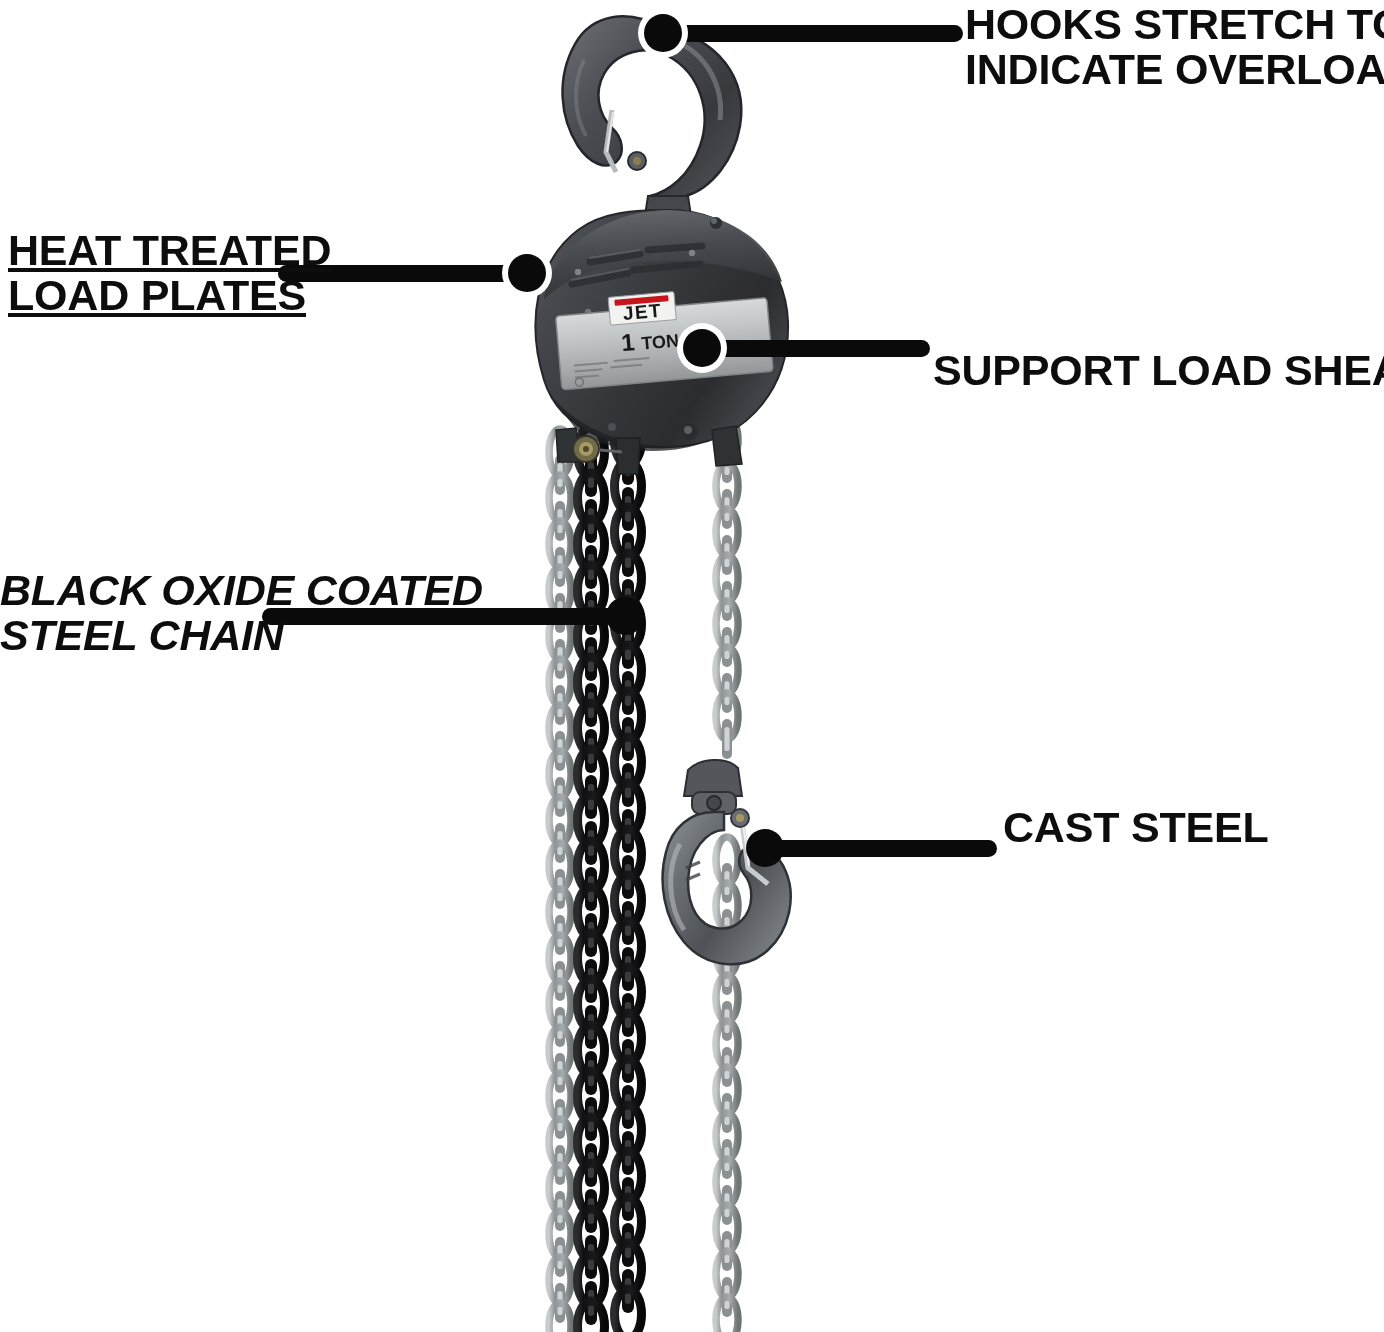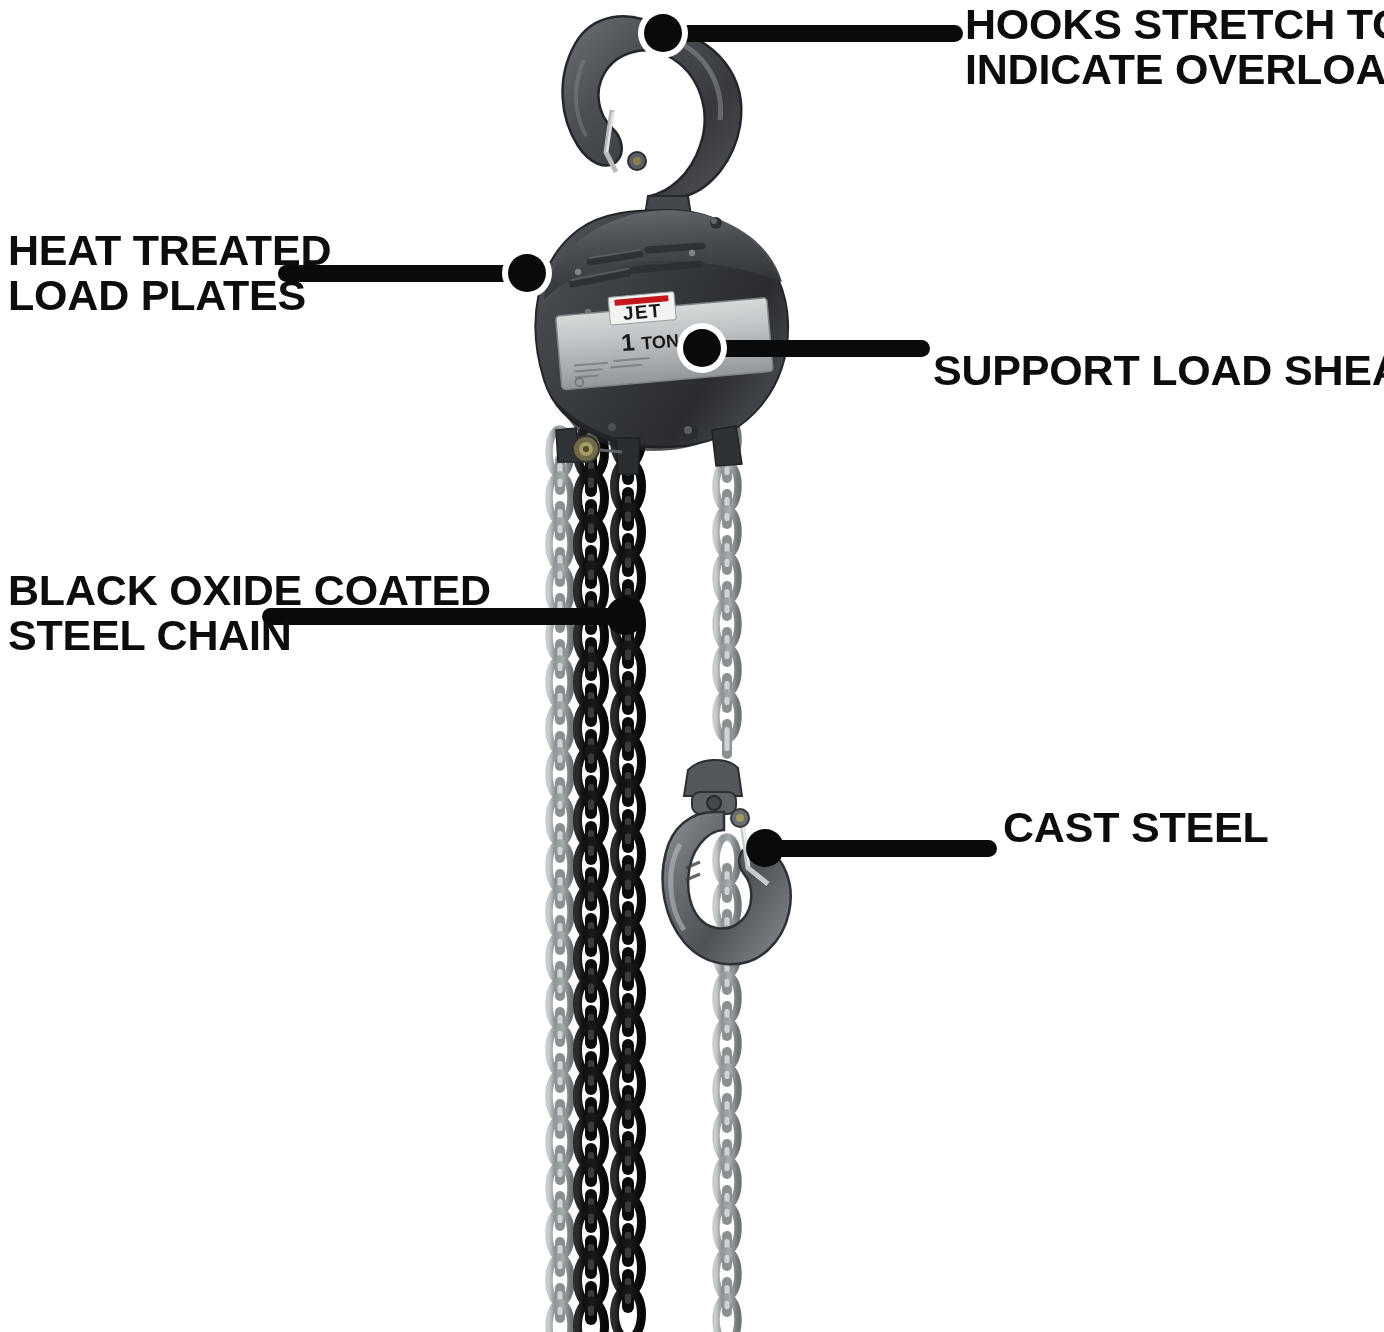--- a/index.html
+++ b/index.html
@@ -372,27 +372,27 @@
       <circle cx="740" cy="818" r="4" fill="#a3995f"></circle>
     </g>
   </svg>
 
   <div class="leader" style="left:663px;top:25px;width:300px;"></div>
   <div class="dot halo" style="left:644px;top:14px;"></div>
   <div class="callout-text ct-right" style="left:965px;top:2px;"><span>HOOKS STRETCH TO</span><br><span>INDICATE OVERLOADS</span></div>
 
   <div class="leader" style="left:278px;top:265px;width:249px;"></div>
   <div class="dot halo" style="left:508px;top:254px;"></div>
-  <div class="callout-text ct-left" style="left:8px;top:228px;"><span>HEAT TREATED</span><br><span>LOAD PLATES</span></div>
+  <div class="callout-text ct-left" style="left:8px;top:228px;text-decoration:underline;"><span>HEAT TREATED</span><br><span>LOAD PLATES</span></div>
 
   <div class="leader" style="left:702px;top:340px;width:228px;"></div>
   <div class="dot halo" style="left:683px;top:329px;"></div>
   <div class="callout-text ct-right" style="left:933px;top:303px;"><br><span>SUPPORT LOAD SHEAVE</span></div>
 
   <div class="leader" style="left:262px;top:608px;width:363px;"></div>
   <div class="dot" style="left:606px;top:597px;"></div>
-  <div class="callout-text ct-left" style="left:8px;top:568px;"><span>BLACK OXIDE COATED</span><br><span>STEEL CHAIN</span></div>
+  <div class="callout-text ct-left" style="left:0;top:568px;font-style:italic;"><span>BLACK OXIDE COATED</span><br><span>STEEL CHAIN</span></div>
 
   <div class="leader" style="left:765px;top:840px;width:232px;"></div>
   <div class="dot" style="left:746px;top:829px;"></div>
   <div class="callout-text ct-right" style="left:1003px;top:805px;"><span>CAST STEEL</span><br></div>
 
 </div>
 
 </body></html>

